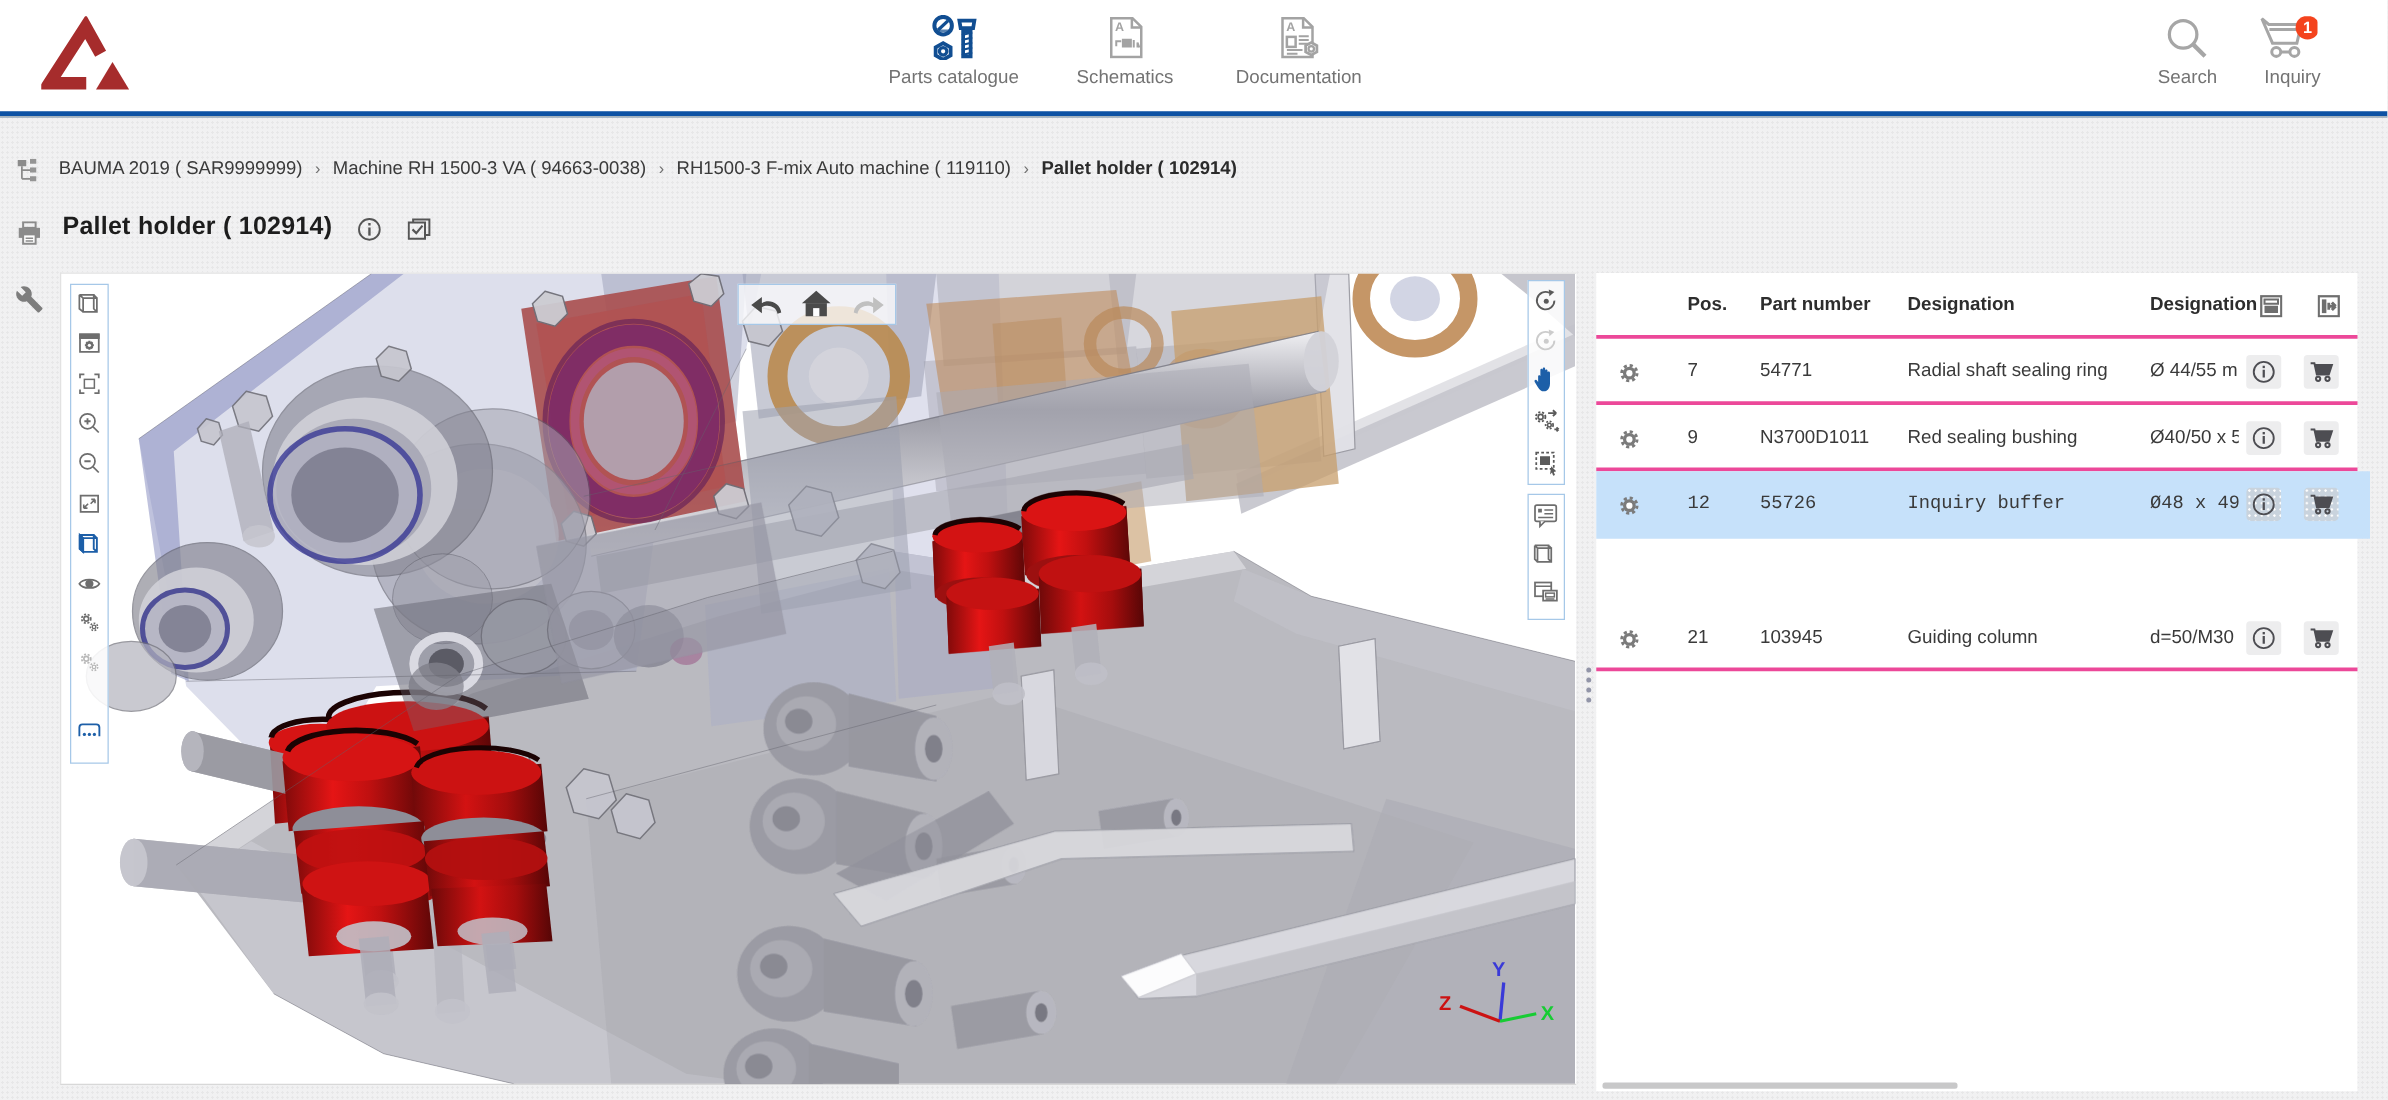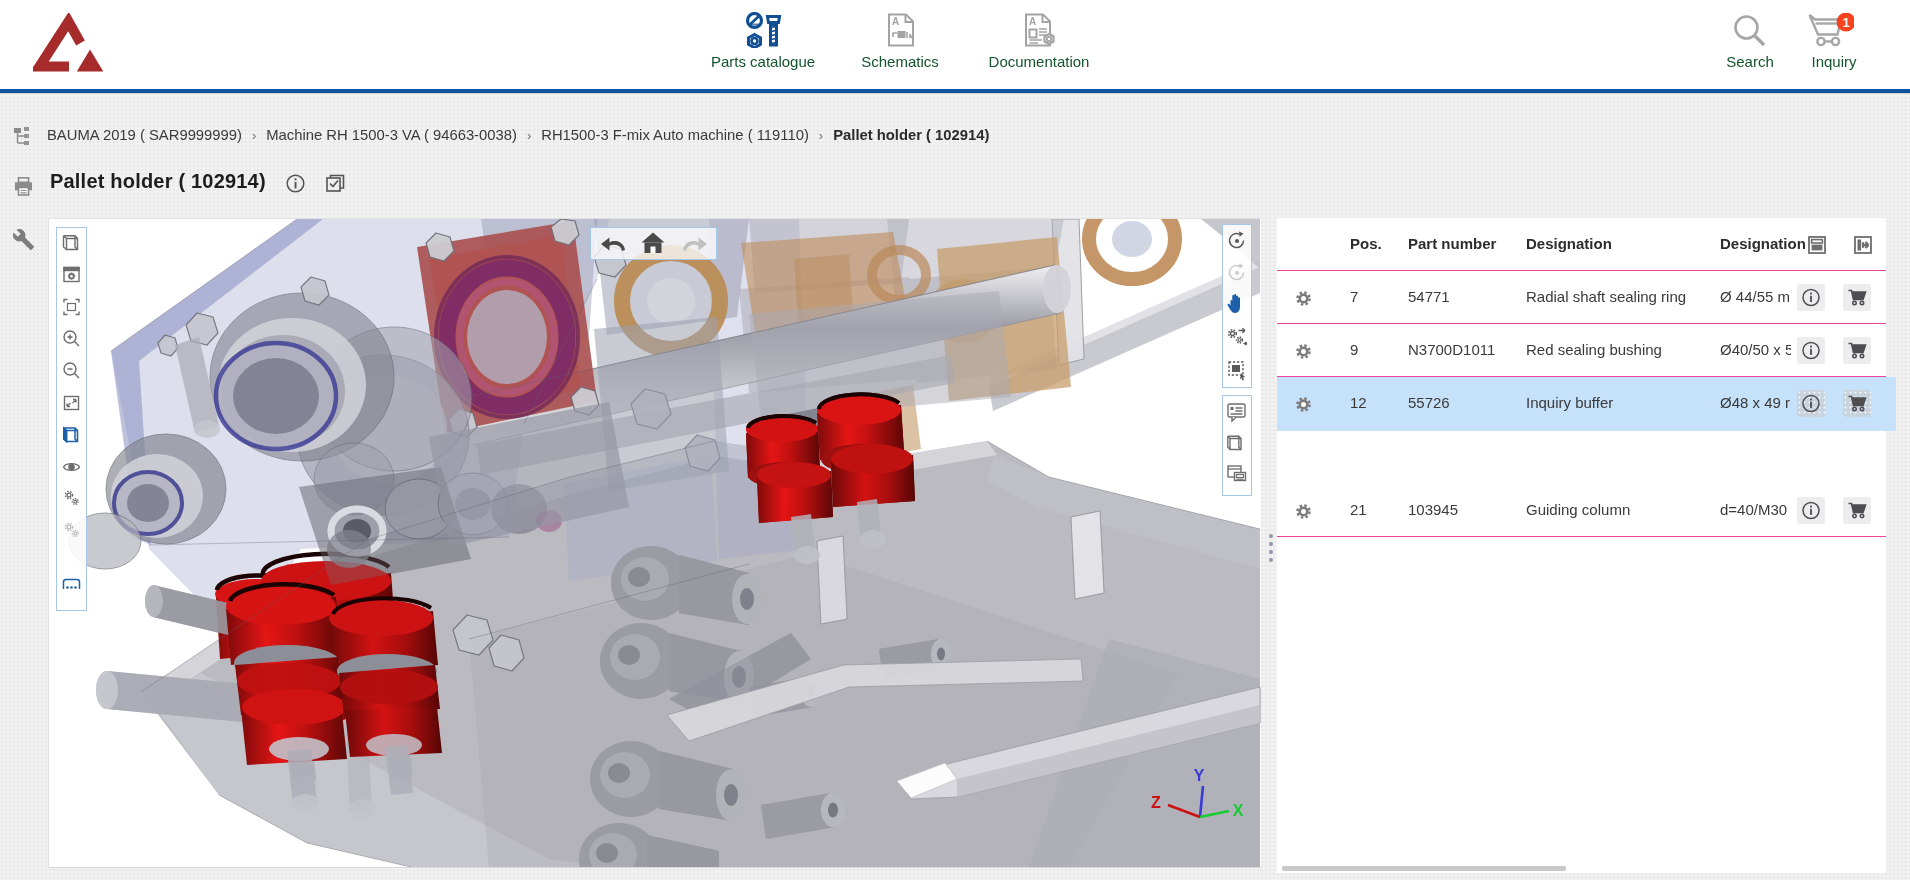--- a/index.html
+++ b/index.html
@@ -6,41 +6,41 @@
 html,body { width:1910px; height:880px; overflow:hidden; font-family:"Liberation Sans", sans-serif; }
 body {
   background-color:#f1f1f2;
   background-image: radial-gradient(#e7e7e8 1px, transparent 1.1px);
   background-size:4px 4px;
   position:relative;
 }
 .abs { position:absolute; }
 #header { position:absolute; left:0; top:0; width:1910px; height:89px; background:#ffffff; }
 #blueline { position:absolute; left:0; top:89px; width:1910px; height:5px; background:#0d52a4; border-bottom:1px solid #d8d2c4; }
-.navlbl { position:absolute; font-size:15px; color:#14532d; text-align:center; transform:translateX(-50%); white-space:nowrap; top:53px; }
+.navlbl { position:absolute; font-size:15px; color:#737373; text-align:center; transform:translateX(-50%); white-space:nowrap; top:53px; }
 #crumb { position:absolute; left:47px; top:127px; font-size:14.8px; color:#3a3a3a; white-space:nowrap; }
 #crumb .sep { color:#707070; font-size:13px; padding:0 10px; }
 #crumb b { color:#2b2b2b; font-weight:bold; }
 #title { position:absolute; left:50px; top:170px; font-size:20px; font-weight:bold; color:#1d1d1d; letter-spacing:0.2px; }
 #viewer { position:absolute; left:48px; top:218px; width:1213px; height:650px; background:#ffffff; border-top:1px solid #e2e2e2; border-left:1px solid #e2e2e2; border-bottom:1px solid #d8d8d8; }
 .vtb { position:absolute; background:rgba(255,255,255,0.88); border:1px solid #a6c8e8; }
 .dot { position:absolute; width:4px; height:4px; border-radius:50%; background:#9295a8; left:1269px; }
 #panel { position:absolute; left:1277px; top:218px; width:609px; height:655px; background:#ffffff; }
-.trow { position:absolute; left:0; width:609px; border-bottom:1px solid #ec4899; font-size:15px; color:#3a3a3a; height:53px; }
+.trow { position:absolute; left:0; width:609px; border-bottom:3px solid #ec4899; font-size:15px; color:#3a3a3a; height:53px; }
 .trow .cell { position:absolute; white-space:nowrap; overflow:hidden; top:17px; }
 .hdr .cell { font-weight:bold; color:#2d2d2d; }
 .c-pos { left:73px; width:52px; }
 .c-pn  { left:131px; width:112px; }
 .c-des { left:249px; width:188px; }
 .c-des2{ left:443px; width:71px; }
 .hdr .c-des2 { width:130px; }
 .btn { position:absolute; top:13px; width:28px; height:27px; background:#ededee; border-radius:3px; }
 .btn.info { left:520px; }
 .btn.cart { left:566px; }
-.hl { background:#c6e1fa; width:619px; border-bottom:none; }
+.hl { background:#c6e1fa; width:619px; border-bottom:none;font-family:Liberation Mono, monospace; }
 .hl .btn { background-color:#c9d3dd; background-image:radial-gradient(#ffffff 0.9px, transparent 1.05px); background-size:5px 5px; border-radius:4px; }
 #hscroll { position:absolute; left:1282px; top:866px; width:284px; height:5px; background:#c8c8c9; border-radius:2px; }
 </style>
 </head>
 <body>
 <div id="header"></div>
 <div id="blueline"></div>
 
 <svg class="abs" style="left:33px;top:13px" width="71" height="59" viewBox="0 0 71 59">
   <path d="M47.5,30 L35.5,8.5 L6.5,53.5 L36,53.5" fill="none" stroke="#a62c2c" stroke-width="10" stroke-miterlimit="10"></path>
@@ -705,21 +705,21 @@
           <use href="#carti"></use>
         </svg></span>
   </div>
   <div class="trow" style="top:266px;">
     <svg class="abs gear" style="left:18px;top:19px" width="17" height="17" viewBox="0 0 17 17">
         <use href="#geari"></use>
       </svg>
     <span class="cell c-pos">21</span>
       <span class="cell c-pn">103945</span>
     <span class="cell c-des">Guiding column</span>
-      <span class="cell c-des2">d=40/M30</span>
+      <span class="cell c-des2">d=50/M30</span>
     <span class="btn info"><svg width="28" height="27" viewBox="0 0 28 27">
           <use href="#infoi"></use>
         </svg></span>
     <span class="btn cart"><svg width="28" height="27" viewBox="0 0 28 27">
           <use href="#carti"></use>
         </svg></span>
   </div>
   <svg width="0" height="0" style="position:absolute">
     <defs>
       <g id="geari">

